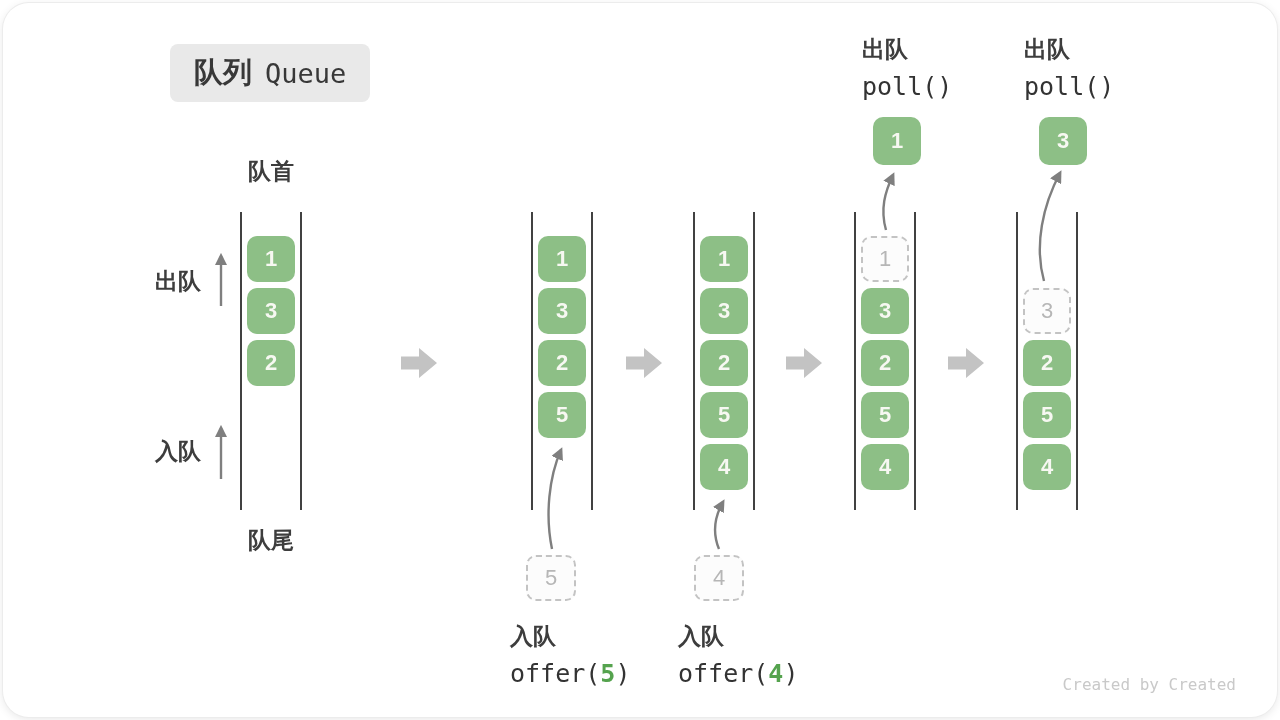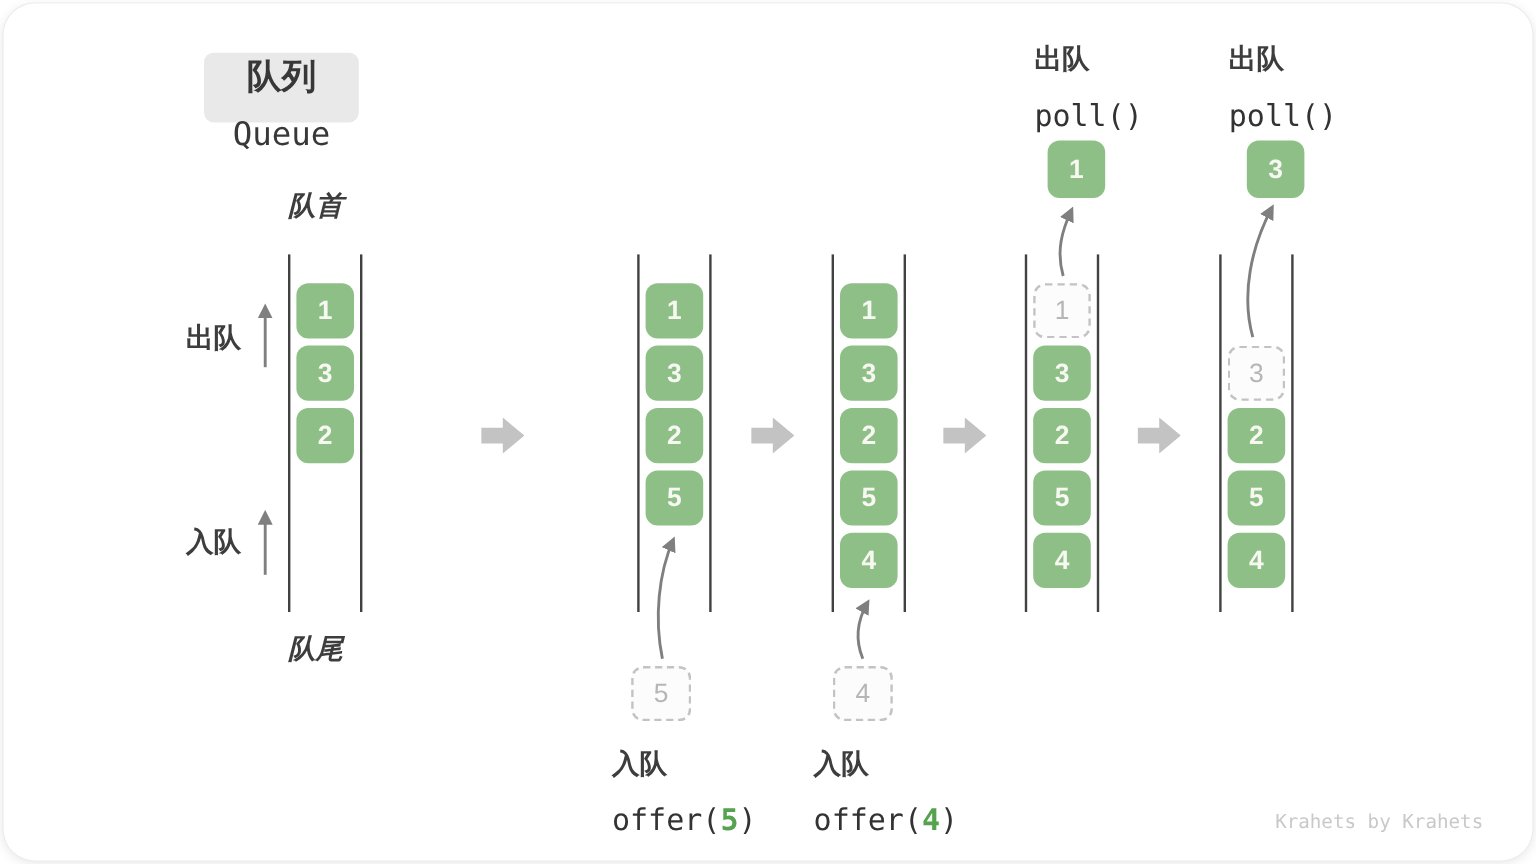--- a/index.html
+++ b/index.html
@@ -8,27 +8,27 @@
     position: relative; width: 1280px; height: 720px; background: #ffffff; overflow: hidden;
   }
   .card {
     position: absolute; left: 3px; top: 3px; right: 3px; bottom: 3px;
     background: #ffffff; border-radius: 26px;
     box-shadow: 0 0 0 1px #ececec, 0 2px 10px rgba(0,0,0,0.10);
   }
   .title-badge {
     position: absolute; left: 167px; top: 41px; height: 58px;
     display: inline-flex; align-items: center; gap: 13px;
-    padding: 0 24px; background: #e9e9e9; border-radius: 8px; flex-direction: column;
+    padding: 0 24px; background: #e9e9e9; border-radius: 8px;
   }
   .title-zh { font-size: 29px; font-weight: 700; color: #383838; }
   .title-en { font-family: "DejaVu Sans Mono", monospace; font-size: 27px; color: #383838; }
 
   .zh-label { position: absolute; font-size: 23px; font-weight: 700; color: #3d3d3d; white-space: nowrap; }
-  .centered { width: 62px; text-align: left; font-style: italic; }
+  .centered { width: 62px; text-align: center; }
 
   .qcol {
     position: absolute; top: 209px; width: 62px; height: 298px;
     border-left: 2px solid #414141; border-right: 2px solid #414141;
   }
   .qbox {
     position: absolute; width: 48px; height: 46px; border-radius: 10px;
     background: #8dbf86; color: #f7f8f2; font-size: 22px; font-weight: 700;
     display: flex; align-items: center; justify-content: center;
   }
@@ -37,21 +37,21 @@
     background: #fcfcfc; border: 2px dashed #c3c3c3; color: #b6b6b6; font-weight: 400;
   }
   .incoming {
     position: absolute; width: 50px; height: 46px; border-radius: 10px;
     background: #fcfcfc; border: 2px dashed #c3c3c3; color: #b6b6b6;
     font-size: 22px; display: flex; align-items: center; justify-content: center;
   }
   .op-group { position: absolute; white-space: nowrap; }
   .op-label { font-size: 23px; font-weight: 700; color: #3d3d3d; }
   .op-code {
-    margin-top: 17px; font-family: "DejaVu Sans Mono", monospace;
+    margin-top: 7px; font-family: "DejaVu Sans Mono", monospace;
     font-size: 25px; color: #333333;
   }
   .op-arg { color: #55a34e; font-weight: 700; }
 
   .block-arrow { position: absolute; width: 36px; height: 30px; }
 
   .arrows-overlay { position: absolute; left: 0; top: 0; width: 1280px; height: 720px; pointer-events: none; }
 
   .watermark {
     position: absolute; right: 41px; bottom: 23px;
@@ -148,15 +148,15 @@
         </marker>
       </defs>
       <path d="M218,303 L218,253" stroke="#7f7f7f" stroke-width="2.4" fill="none" marker-end="url(#ah)"></path>
       <path d="M218,476 L218,425" stroke="#7f7f7f" stroke-width="2.4" fill="none" marker-end="url(#ah)"></path>
       <path d="M549,546 C542,512 546,474 558,447" stroke="#7f7f7f" stroke-width="2.4" fill="none" marker-end="url(#ah)"></path>
       <path d="M716,546 C709,529 712,513 720,499" stroke="#7f7f7f" stroke-width="2.4" fill="none" marker-end="url(#ah)"></path>
       <path d="M883,227 C877,206 882,189 890,172" stroke="#7f7f7f" stroke-width="2.4" fill="none" marker-end="url(#ah)"></path>
       <path d="M1041,278 C1031,242 1040,202 1057,170" stroke="#7f7f7f" stroke-width="2.4" fill="none" marker-end="url(#ah)"></path>
     </svg>
 
-    <div class="watermark">Krahets by Krahets</div>
+    <div class="watermark">Created by Created</div>
   </div>
 </div>
 
 </body></html>

